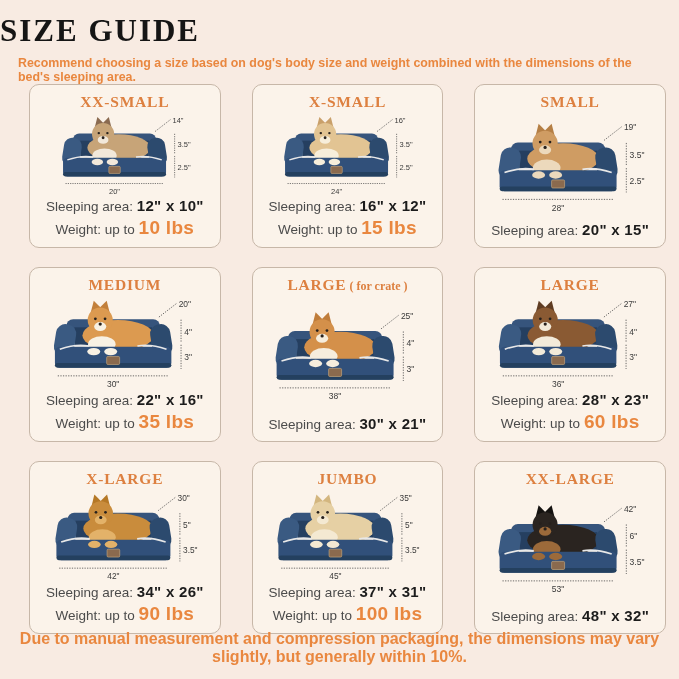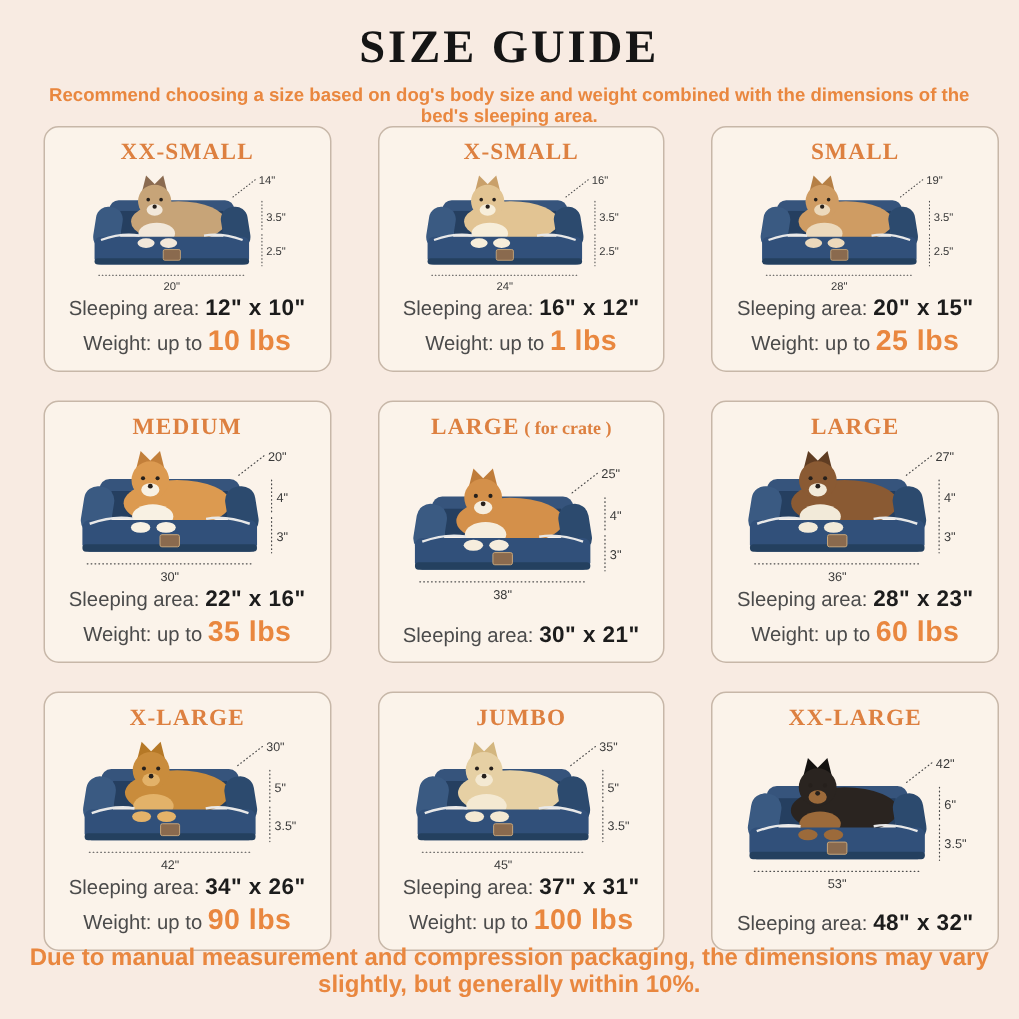--- a/index.html
+++ b/index.html
@@ -1,21 +1,21 @@
 <!DOCTYPE html>
 <html style="--bg: #f8ebe2; --cellBg: #fbf3ea; --cellBorder: #c7b7a8; --accent: #e9873f; --titleOrange: #dd8040; --gray: #4b4b4b; --bedNavy: #2e4c70;"><head>
 <meta charset="utf-8">
 <style>
   html,body{margin:0;padding:0;}
   body{
     width:679px;height:679px;position:relative;overflow:hidden;
     background:var(--bg,#f8ebe2);
     font-family:"Liberation Sans",sans-serif;
   }
-  .header{position:absolute;top:0;left:0;width:679px;text-align:center;}
+  .header{position:absolute;top:0;left:0;width:679px;}
   .page-title{
     margin:13px 0 7px 0;
     font-family:"Liberation Serif",serif;
     font-size:31px;font-weight:bold;color:#151515;letter-spacing:2px;
   }
   .page-subtitle{
     font-size:12.4px;font-weight:bold;color:var(--accent,#e9873f);
     padding:0 18px;letter-spacing:0;
   }
   .grid{
@@ -143,21 +143,21 @@
         <line class="dimline" x1="174" y1="31" x2="174" y2="58"></line>
         <line class="dimline" x1="174" y1="62" x2="174" y2="91"></line>
         <line class="dimline" x1="22" y1="100" x2="158" y2="100"></line>
         <text class="dim-label" x="171" y="15" text-anchor="start">16"</text>
         <text class="dim-label" x="178" y="49" text-anchor="start">3.5"</text>
         <text class="dim-label" x="178" y="81" text-anchor="start">2.5"</text>
         <text class="dim-label" x="90" y="114" text-anchor="middle">24"</text>
       </svg>
     </div>
     <div class="sleep-line"><span>Sleeping area:</span> <b>16" x 12"</b></div>
-    <div class="weight-line"><span>Weight:</span> <span>up to</span> <b class="wv">1 lbs</b></div>
+    <div class="weight-line"><span>Weight:</span> <span>up to</span> <b class="wv">15 lbs</b></div>
   </div>
 
   <div class="cell" style="--fur: #cf9c63; --fur2: #ecd9bc; --ear: #b57f45;">
     <div class="cell-title"><span>SMALL</span><span class="suffix"></span></div>
     <div class="bed-figure">
       <svg viewBox="0 0 210 118" preserveAspectRatio="xMidYMid meet">
 
         <rect x="32" y="30" width="116" height="17" rx="8.5" fill="#36547c"></rect>
         <rect x="42" y="40" width="96" height="22" fill="#253f60"></rect>
 
@@ -190,21 +190,20 @@
         <line class="dimline" x1="174" y1="31" x2="174" y2="58"></line>
         <line class="dimline" x1="174" y1="62" x2="174" y2="91"></line>
         <line class="dimline" x1="22" y1="100" x2="158" y2="100"></line>
         <text class="dim-label" x="171" y="15" text-anchor="start">19"</text>
         <text class="dim-label" x="178" y="49" text-anchor="start">3.5"</text>
         <text class="dim-label" x="178" y="81" text-anchor="start">2.5"</text>
         <text class="dim-label" x="90" y="114" text-anchor="middle">28"</text>
       </svg>
     </div>
     <div class="sleep-line"><span>Sleeping area:</span> <b>20" x 15"</b></div>
-    <div class="weight-line"><span>Weight:</span> <span>up to</span> <b class="wv">25 lbs</b></div>
   </div>
 
   <div class="cell" style="--fur: #dc9a50; --fur2: #f8f1e3; --ear: #c27f3a;">
     <div class="cell-title"><span>MEDIUM</span><span class="suffix"></span></div>
     <div class="bed-figure">
       <svg viewBox="0 0 210 118" preserveAspectRatio="xMidYMid meet">
 
         <rect x="32" y="30" width="116" height="17" rx="8.5" fill="#36547c"></rect>
         <rect x="42" y="40" width="96" height="22" fill="#253f60"></rect>
 

